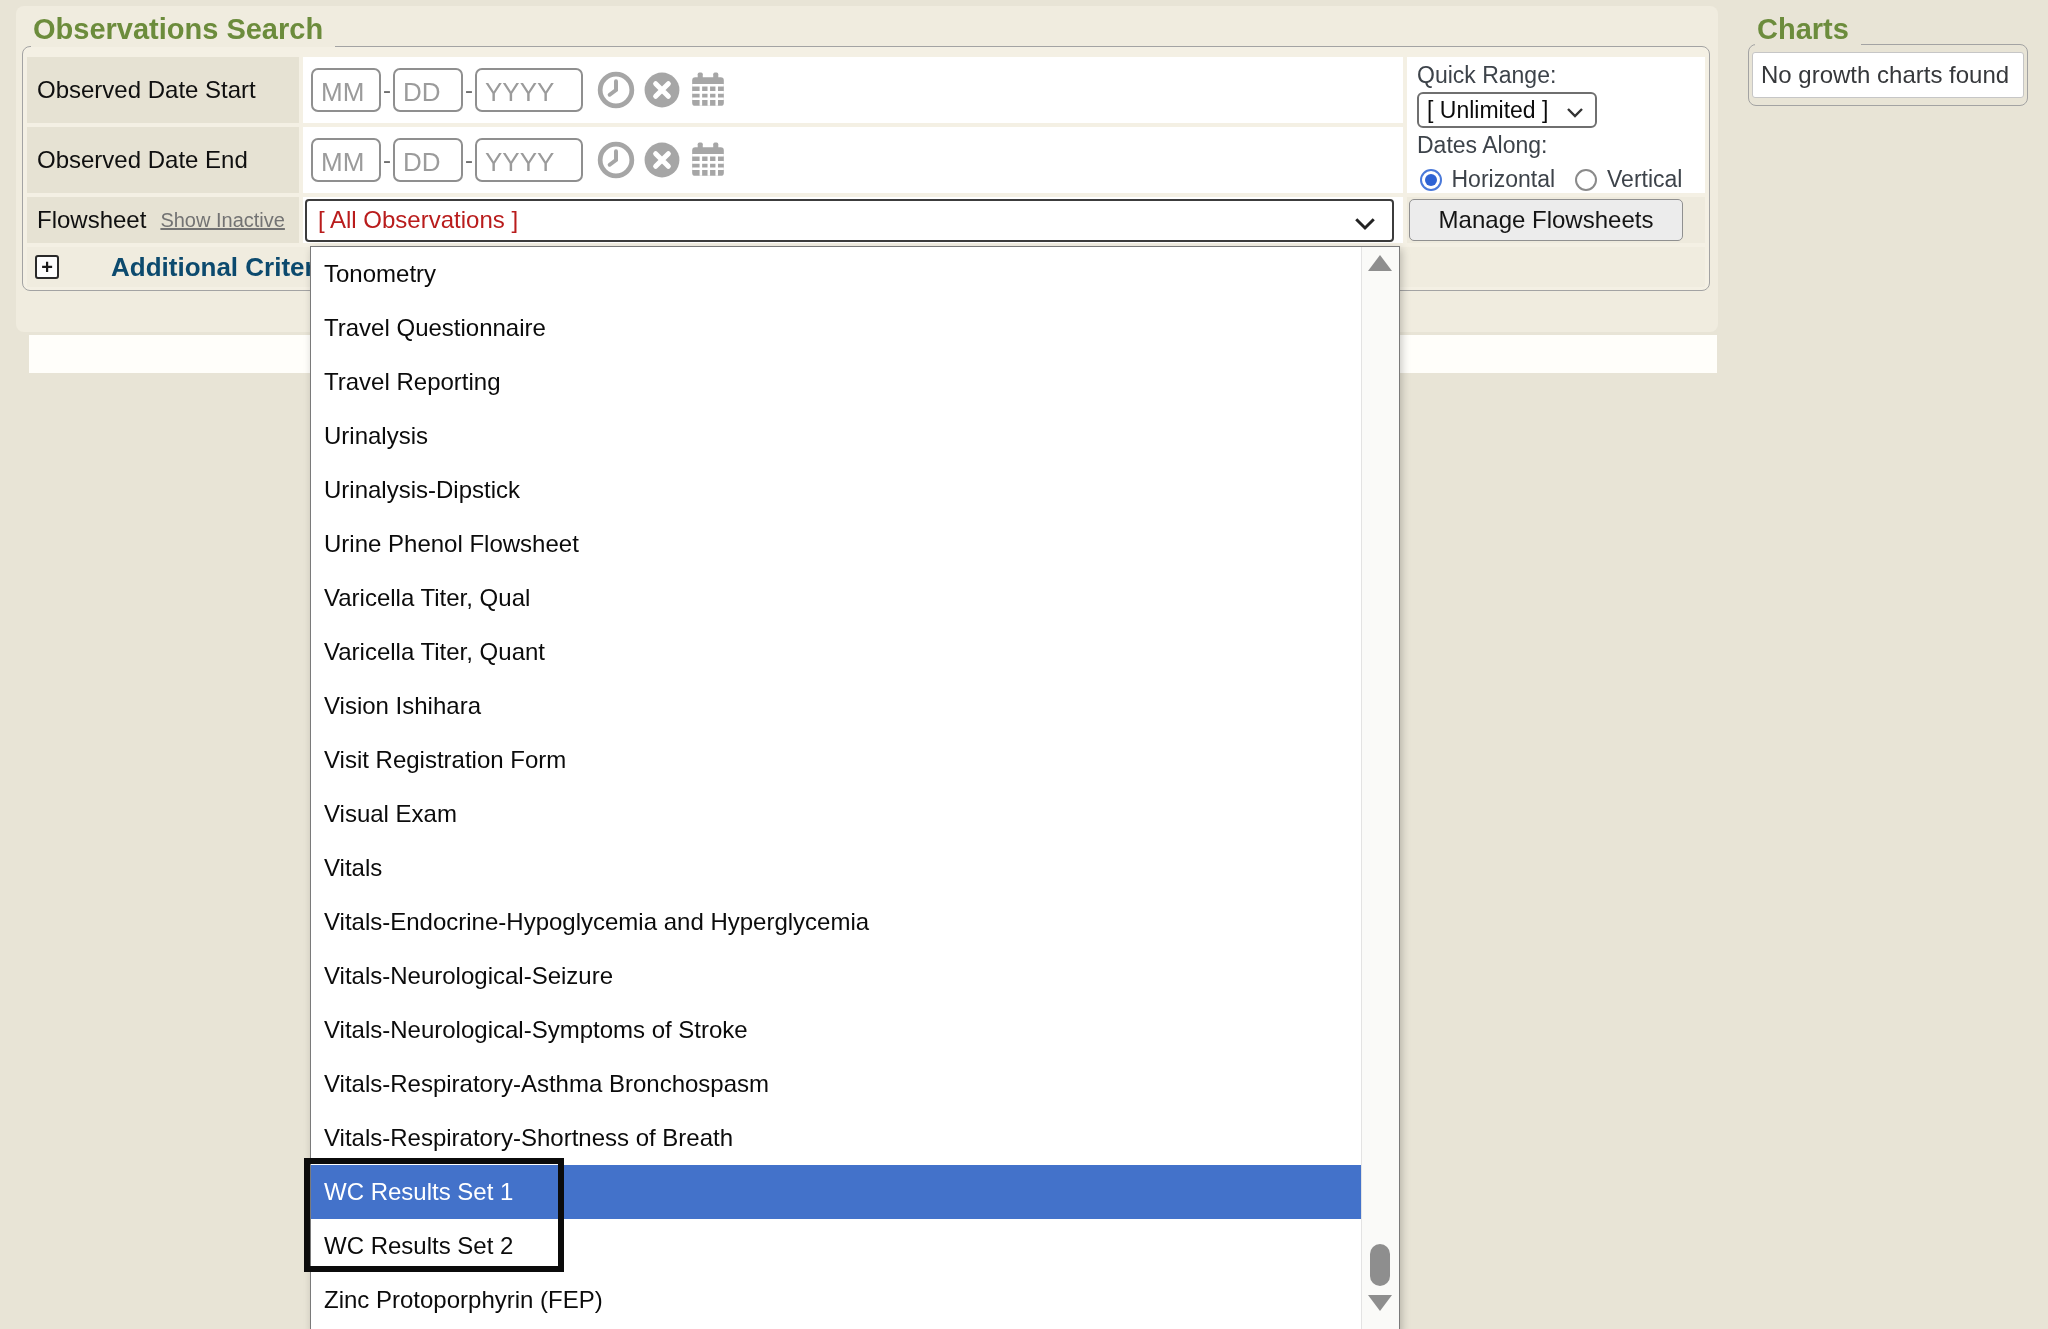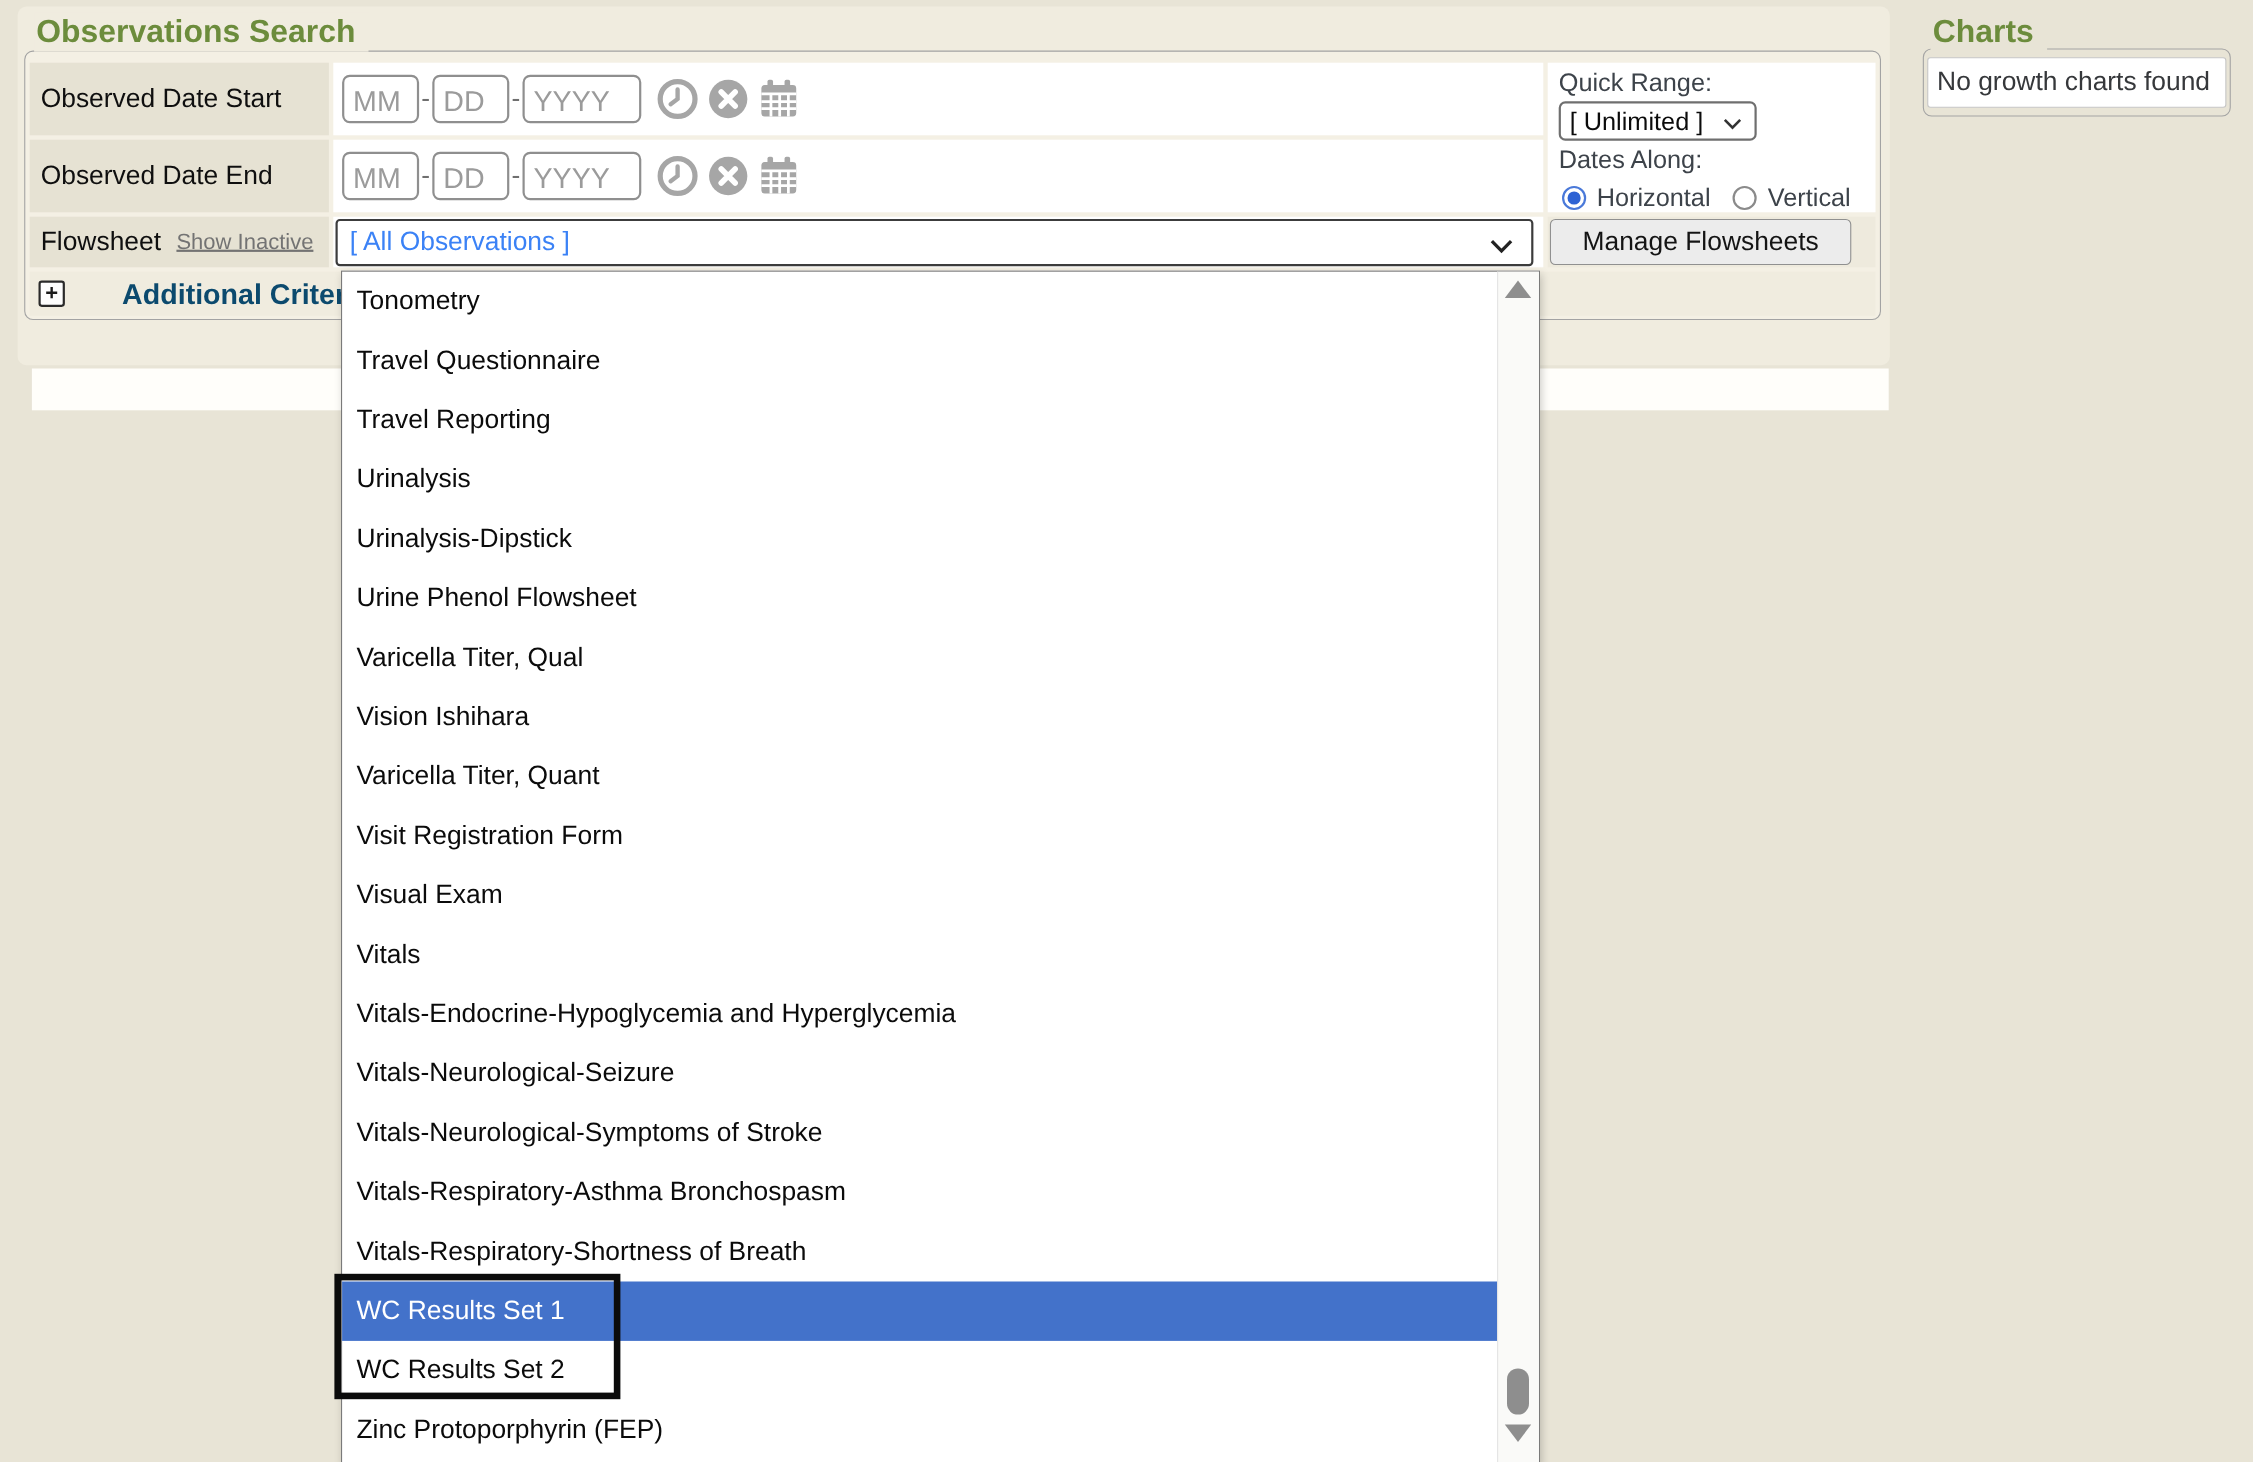--- a/index.html
+++ b/index.html
@@ -34,21 +34,21 @@
     font-family:"Liberation Sans",sans-serif;}
   .date-box::placeholder{color:#9b9b9b;opacity:1;}
   .w-mm{width:70px;} .w-dd{width:70px;} .w-yyyy{width:108px;}
   .dash{color:#6f6f6f;font-size:24px;margin:0 2px;}
   .date-icons{display:flex;align-items:center;gap:8px;margin-left:14px;}
   .icon-btn{display:inline-flex;align-items:center;justify-content:center;cursor:pointer;}
   
   .lbl-flowsheet{font-size:24px;}
   .link-inactive{font-size:20px;text-decoration:underline;color:#737373;margin-left:14px;cursor:pointer;}
   .big-select{margin-left:0;width:1089px;height:43px;border:2px solid #3c3c3c;border-radius:4px;
-    background:#fff;display:flex;align-items:center;font-size:24px;color:#3b82f6;
+    background:#fff;display:flex;align-items:center;font-size:24px;color:#b91c1c;
     padding-left:11px;box-sizing:border-box;position:relative;cursor:pointer;}
   .big-select .chev{position:absolute;right:12px;top:7px;}
   
   .plus-box{width:24px;height:24px;border:2px solid #2a2a2a;border-radius:3px;background:#fdfdfd;
     display:flex;align-items:center;justify-content:center;font-size:20px;font-weight:bold;
     color:#1a1a1a;line-height:1;box-sizing:border-box;}
   .addl-label{font-size:26px;font-weight:bold;color:#0c4a6e;margin-left:42px;}
   
   .qr-label{font-size:23px;color:#3d434a;line-height:29px;}
   .small-select{width:180px;height:36px;border:2px solid #6f6f6f;border-radius:6px;background:#fff;
@@ -224,22 +224,22 @@
 
 <div class="dropdown">
   <div class="dd-items">
       <div class="dd-item">Tonometry</div>
       <div class="dd-item">Travel Questionnaire</div>
       <div class="dd-item">Travel Reporting</div>
       <div class="dd-item">Urinalysis</div>
       <div class="dd-item">Urinalysis-Dipstick</div>
       <div class="dd-item">Urine Phenol Flowsheet</div>
       <div class="dd-item">Varicella Titer, Qual</div>
+      <div class="dd-item">Varicella Titer, Quant</div>
       <div class="dd-item">Vision Ishihara</div>
-      <div class="dd-item">Varicella Titer, Quant</div>
       <div class="dd-item">Visit Registration Form</div>
       <div class="dd-item">Visual Exam</div>
       <div class="dd-item">Vitals</div>
       <div class="dd-item">Vitals-Endocrine-Hypoglycemia and Hyperglycemia</div>
       <div class="dd-item">Vitals-Neurological-Seizure</div>
       <div class="dd-item">Vitals-Neurological-Symptoms of Stroke</div>
       <div class="dd-item">Vitals-Respiratory-Asthma Bronchospasm</div>
       <div class="dd-item">Vitals-Respiratory-Shortness of Breath</div>
       <div class="dd-item selected">WC Results Set 1</div>
       <div class="dd-item">WC Results Set 2</div>

